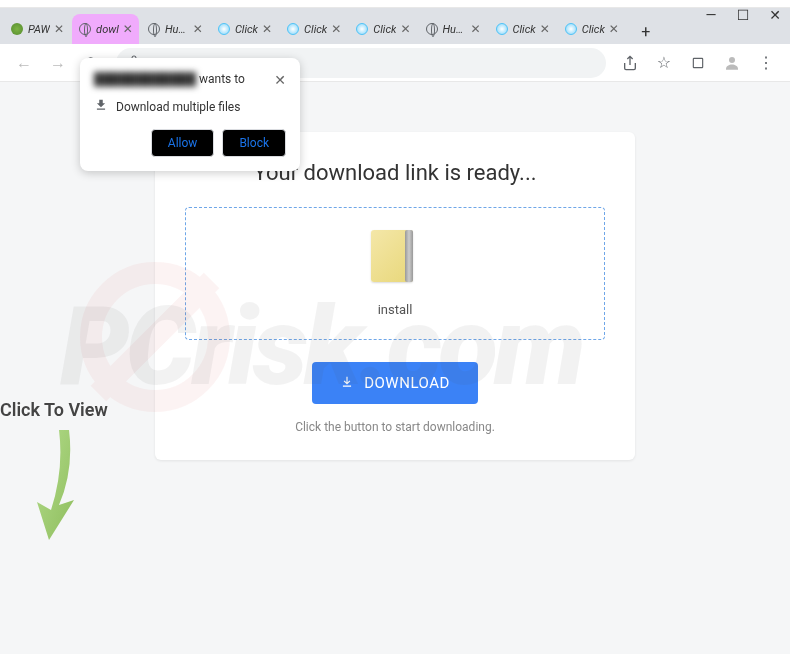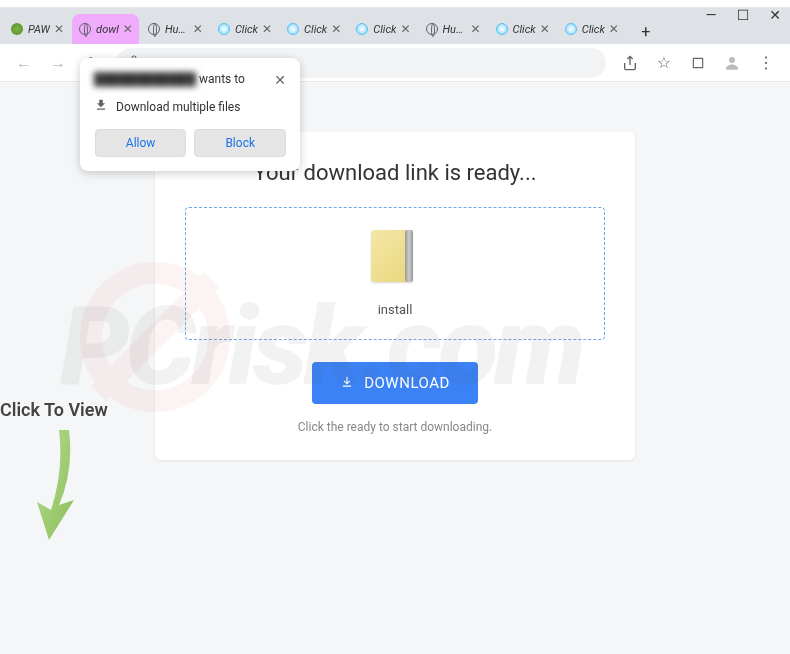--- a/index.html
+++ b/index.html
@@ -31,21 +31,21 @@
     
     
     .permission-popup { position: absolute; top: 58px; left: 80px; width: 220px; background: #fff; border-radius: 8px; box-shadow: 0 2px 10px rgba(0,0,0,0.2); padding: 14px; z-index: 200; }
     .popup-header { display: flex; justify-content: space-between; align-items: start; margin-bottom: 8px; }
     .popup-origin { font-size: 12px; color: #333; }
     .popup-origin .blurred { filter: blur(3px); display: inline-block; }
     .popup-close { color: #666; cursor: pointer; font-size: 14px; }
     .popup-body { display: flex; align-items: center; gap: 8px; font-size: 12px; color: #333; margin: 10px 0 14px; }
     .download-icon-small { color: #5f6368; }
     .popup-buttons { display: flex; justify-content: flex-end; gap: 8px; }
-    .popup-btn { padding: 6px 30px; font-size: 12px; border: 1px solid #dadce0; border-radius: 4px; background: #e5e5e5; color: #1a73e8; cursor: pointer; }
+    .popup-btn { padding: 6px 16px; font-size: 12px; border: 1px solid #dadce0; border-radius: 4px; background: #000000; color: #1a73e8; cursor: pointer; }
     
     
     .content { position: relative; height: calc(100% - 82px); display: flex; justify-content: center; padding-top: 50px; }
     .card { width: 480px; background: #fff; border-radius: 6px; box-shadow: 0 1px 3px rgba(0,0,0,0.08); padding: 28px 30px 26px; height: fit-content; }
     .card-title { text-align: center; font-size: 22px; font-weight: 400; color: #333; margin-bottom: 22px; }
     .file-box { border: 1px dashed #6ea6e8; border-radius: 4px; padding: 22px; display: flex; flex-direction: column; align-items: center; margin-bottom: 22px; }
     .folder-icon { width: 48px; height: 58px; position: relative; margin-bottom: 14px; }
     .folder-shape { width: 42px; height: 52px; background: linear-gradient(135deg, #f4e7a8, #e8d77a); border-radius: 3px; position: relative; box-shadow: 0 1px 2px rgba(0,0,0,0.15); }
     .folder-zipper { position: absolute; right: 6px; top: 0; width: 8px; height: 52px; background: linear-gradient(90deg, #999, #ccc, #999); border-radius: 2px; }
     .file-name { font-size: 13px; color: #555; }
@@ -216,21 +216,21 @@
       <div class="file-name">install</div>
     </div>
     <div class="download-btn">
       <span class="dl-icon">
         <svg width="14" height="14" viewBox="0 0 24 24" fill="none" stroke="#fff" stroke-width="2">
             <path d="M12 3v12M7 10l5 5 5-5M5 19h14"></path>
           </svg>
       </span>
       <span>DOWNLOAD</span>
     </div>
-    <div class="hint-text">Click the ready to start downloading.</div>
+    <div class="hint-text">Click the button to start downloading.</div>
   </div>
 
   <div class="click-to-view">
     <div class="ctv-text">Click To View</div>
     <svg class="ctv-arrow" width="70" height="130" viewBox="0 0 70 130">
       <defs>
         <linearGradient id="arrgrad" x1="0" y1="0" x2="1" y2="1">
           <stop offset="0" stop-color="#a8d878"></stop>
           <stop offset="1" stop-color="#7cb342"></stop>
         </linearGradient>

